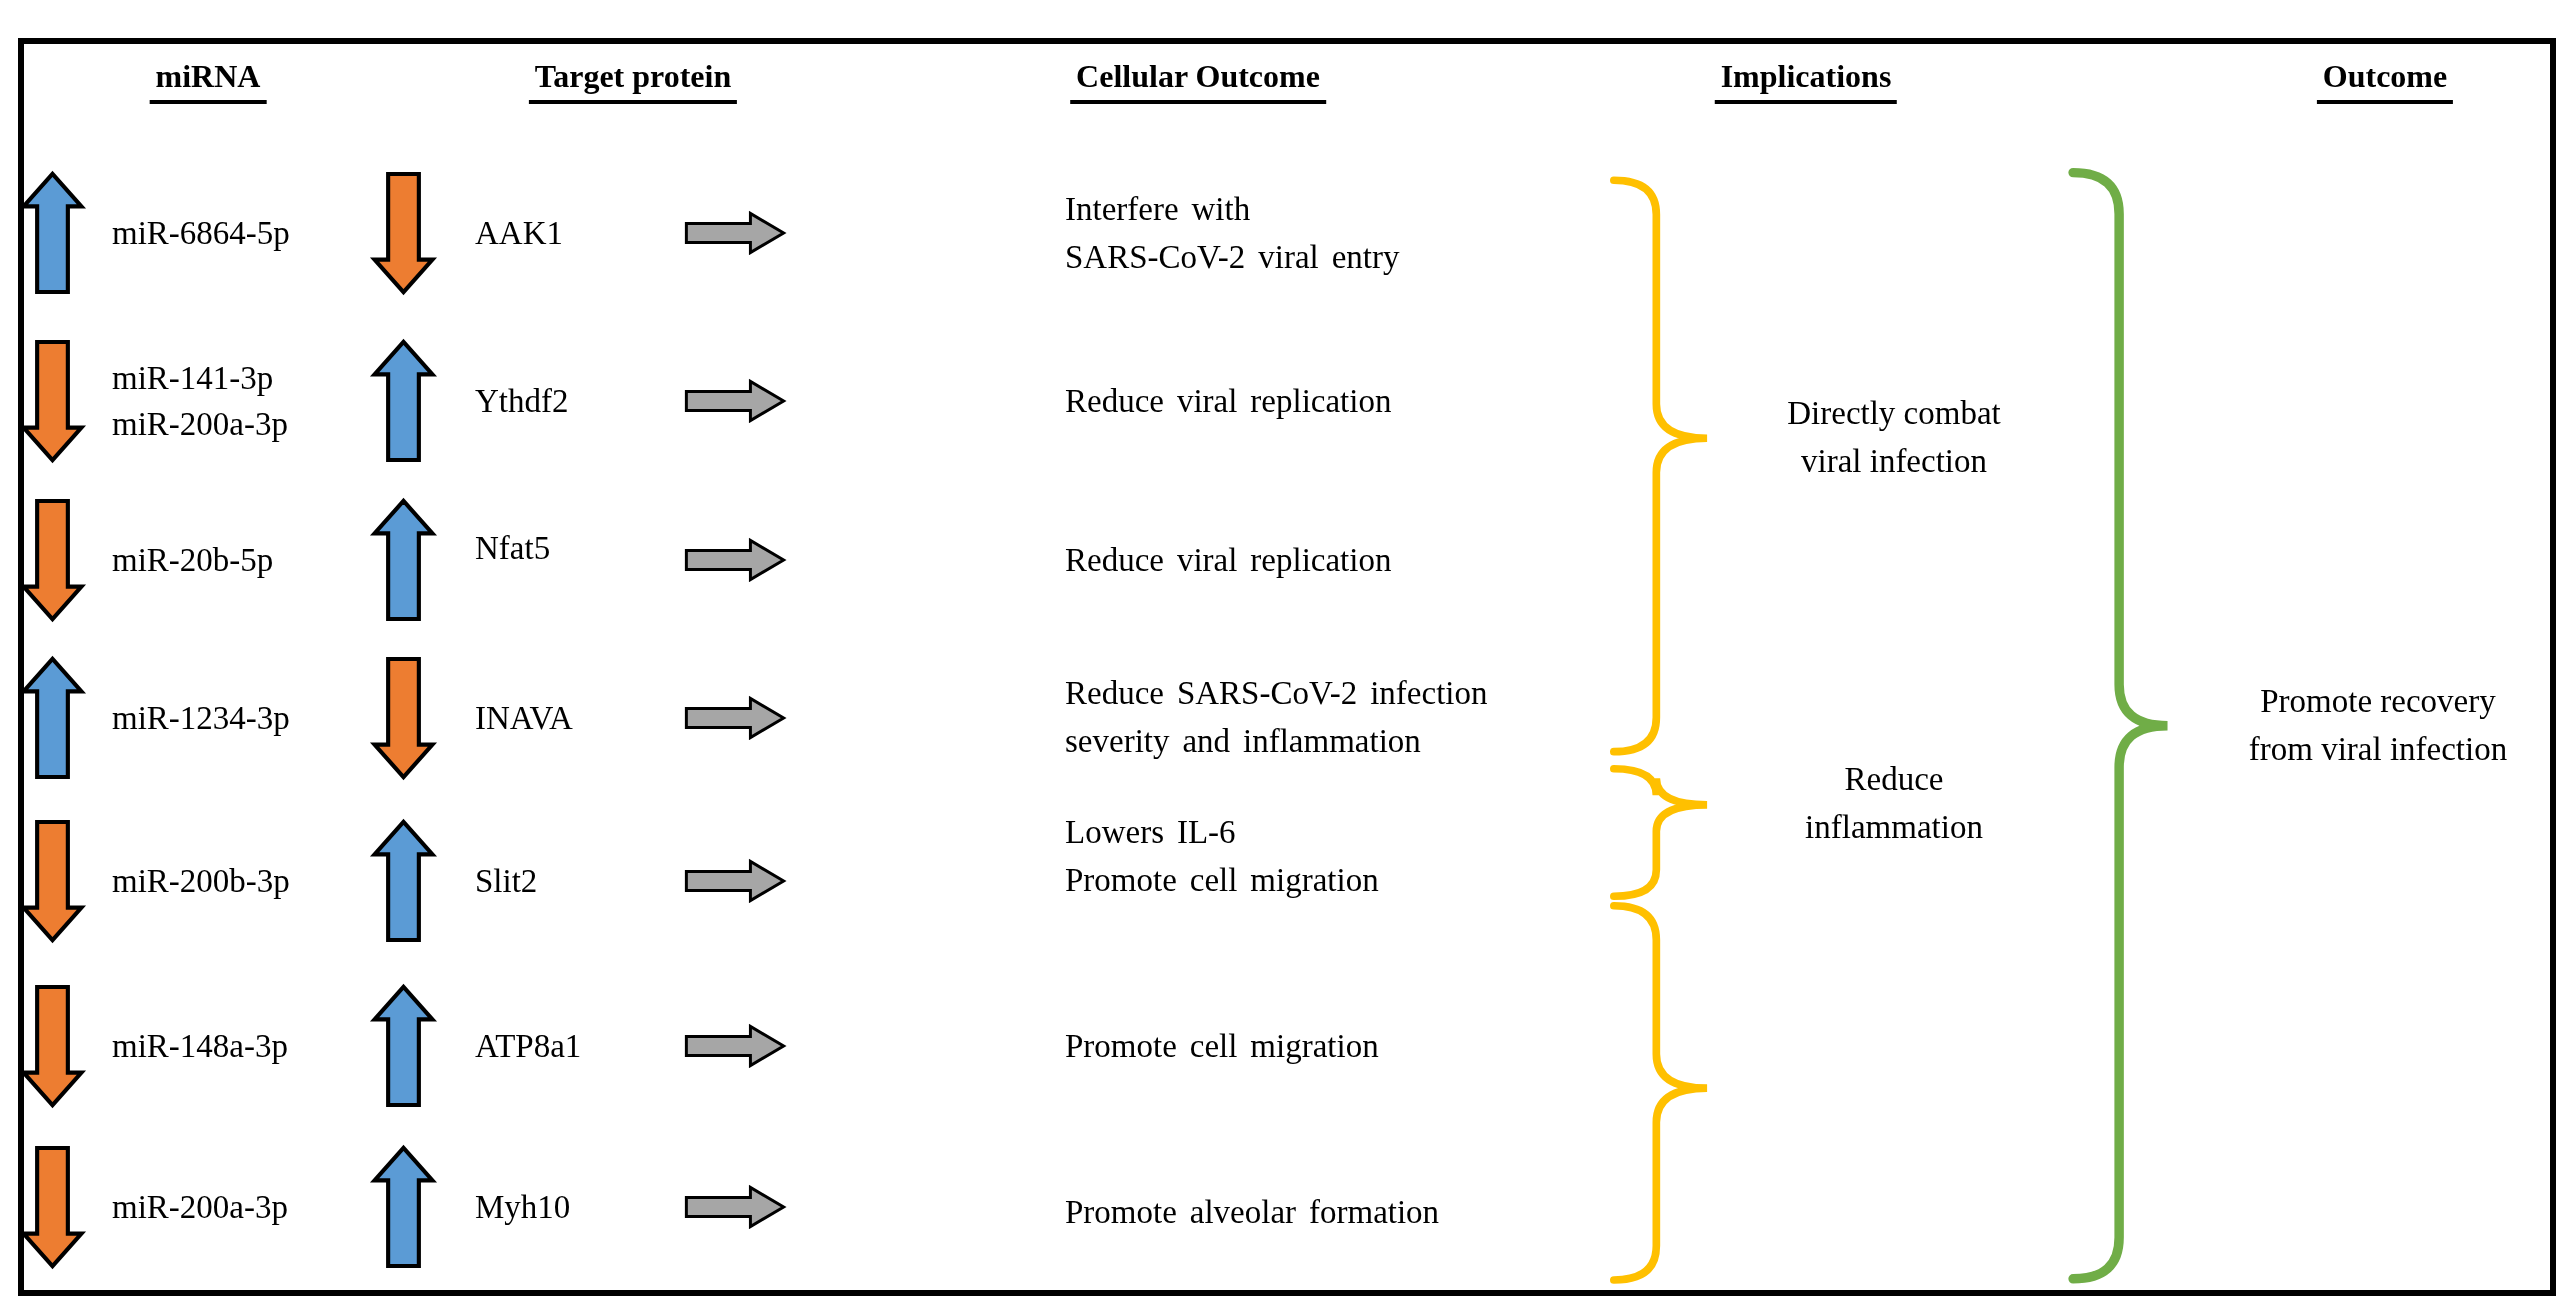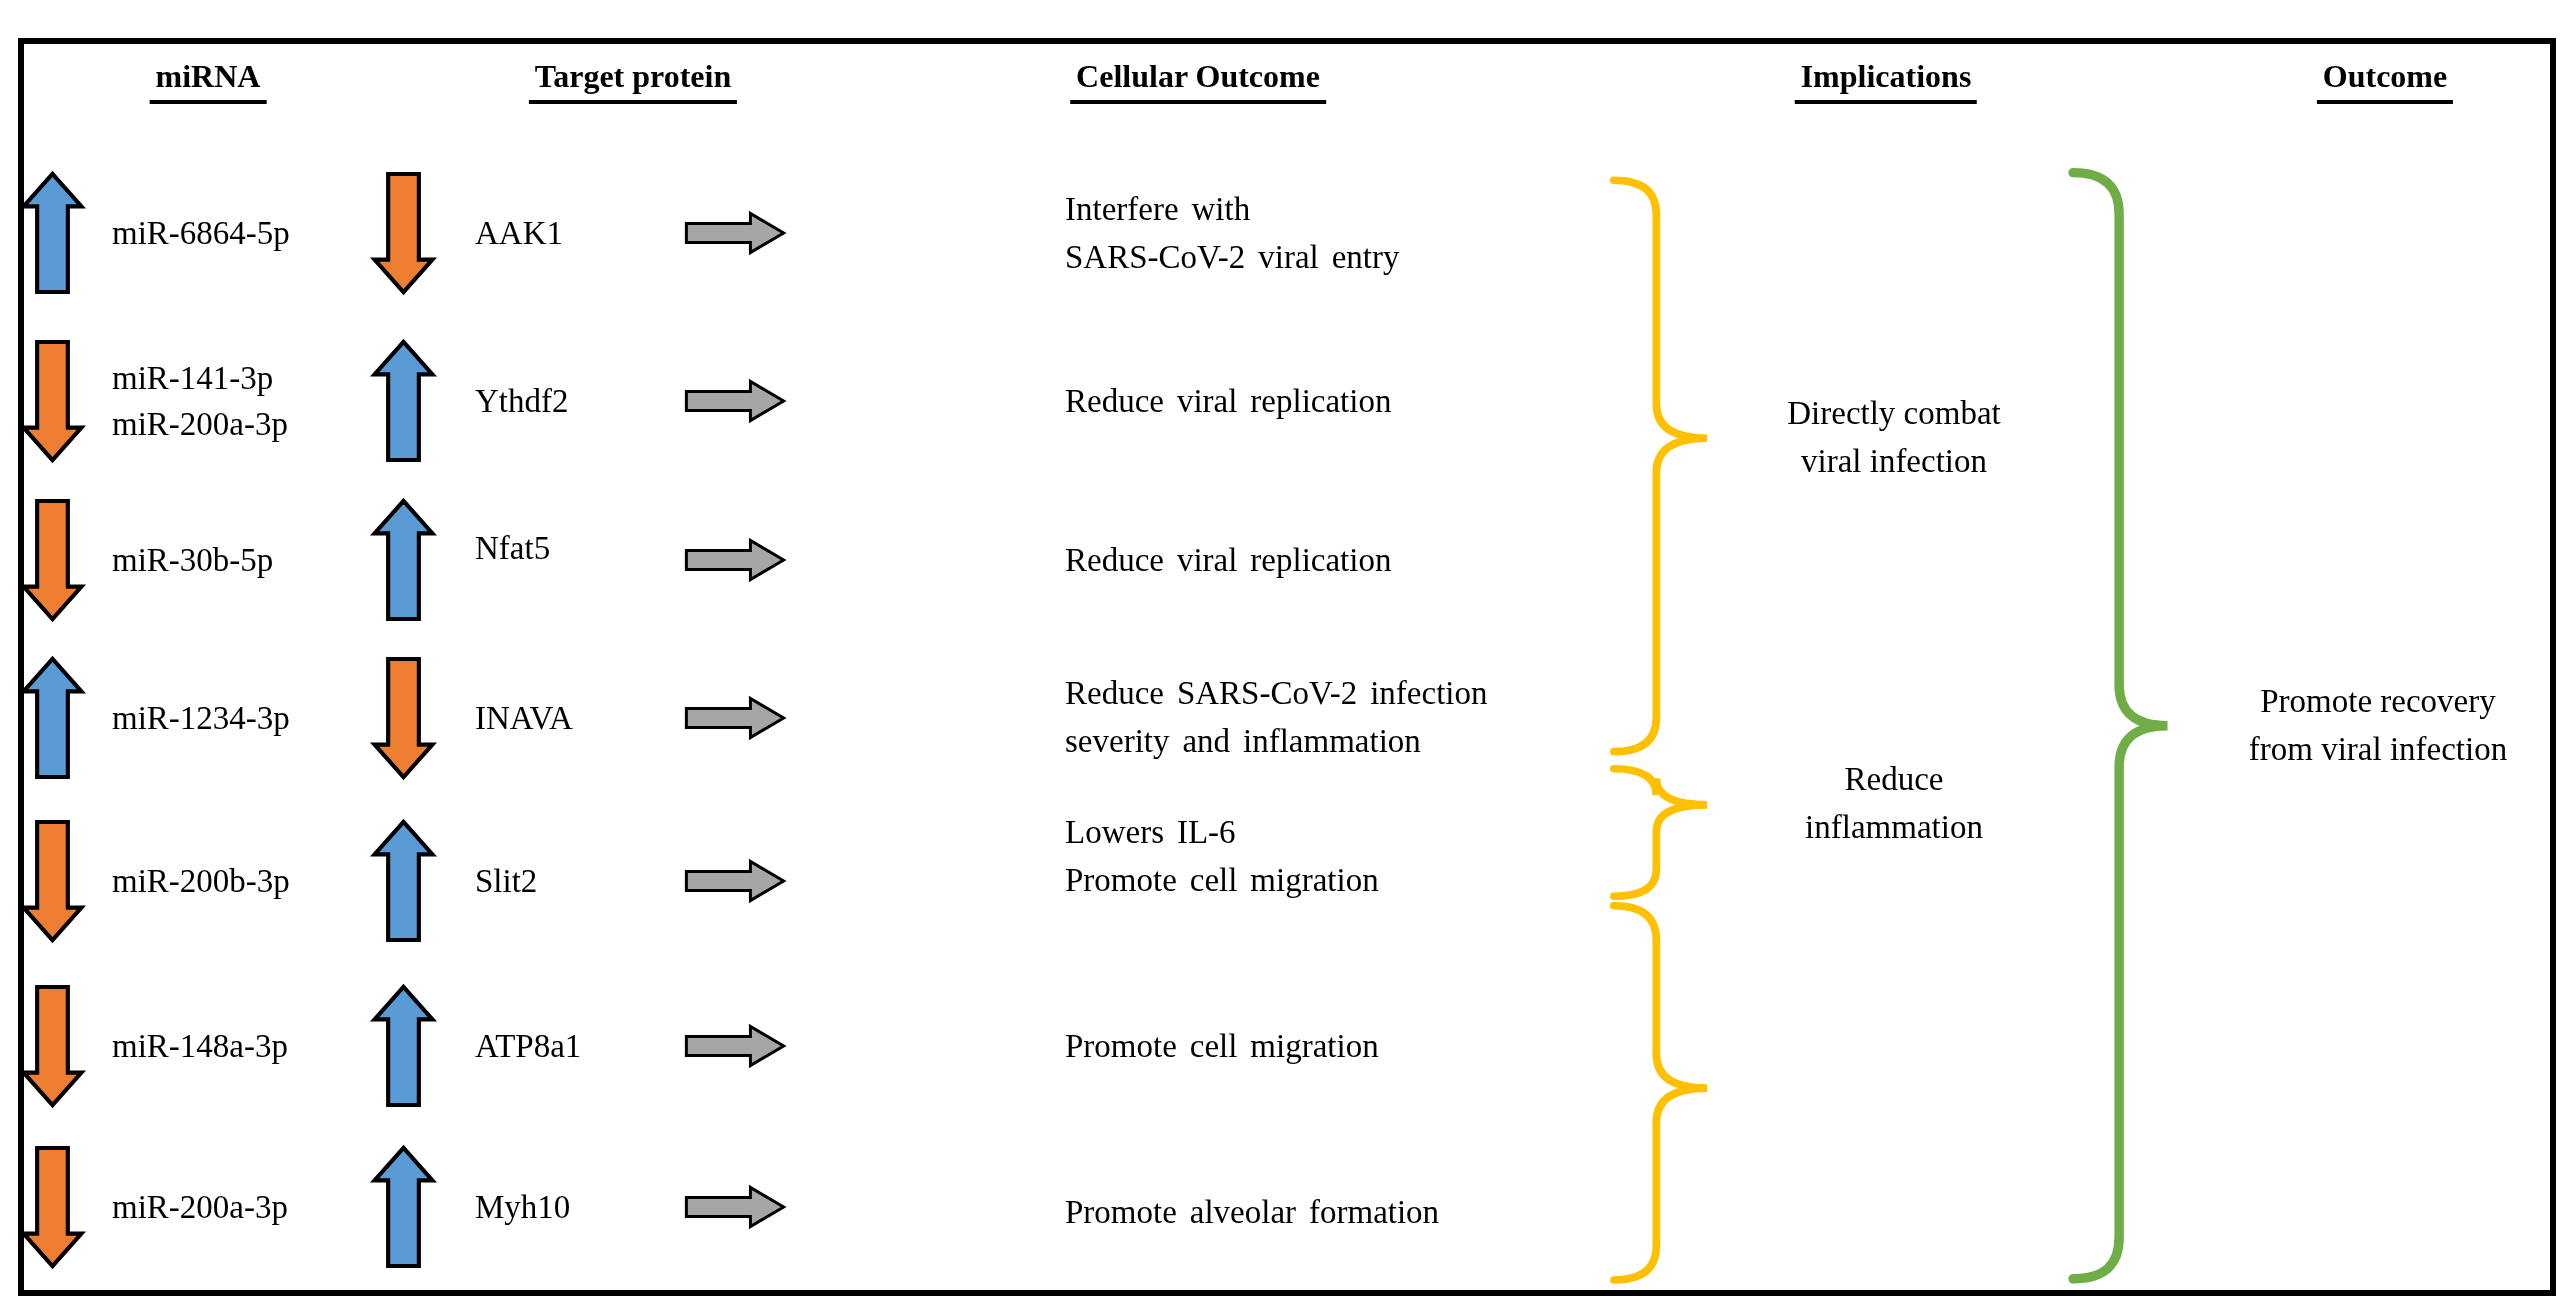--- a/index.html
+++ b/index.html
@@ -21,21 +21,21 @@
 </style>
 </head>
 <body>
 
 <div class="canvas">
   <div class="frame"></div>
 
   <div class="hdr" style="left:208px">miRNA</div>
   <div class="hdr" style="left:633px">Target protein</div>
   <div class="hdr" style="left:1198px">Cellular Outcome</div>
-  <div class="hdr" style="left:1886px">Implications</div>
+  <div class="hdr" style="left:1806px">Implications</div>
   <div class="hdr" style="left:2385px">Outcome</div>
 
   <div id="rows">
       <div>
         <div style="position:absolute;left:21px;top:171px;width:63px;height:124px">
           <svg class="varrow" viewBox="0 0 106 210" xmlns="http://www.w3.org/2000/svg" style="overflow:visible">
             <polygon points="53,5 102,60 79,60 79,205 27,205 27,60 4,60" fill="#5B9BD5" stroke="#000000" stroke-width="7"></polygon>
           </svg>
         </div>
         <div class="txtblock" style="left:112px;top:210px">
@@ -82,21 +82,21 @@
           <div class="line">Reduce viral replication</div>
         </div>
       </div>
       <div>
         <div style="position:absolute;left:21px;top:498px;width:63px;height:124px">
           <svg class="varrow down" viewBox="0 0 106 210" xmlns="http://www.w3.org/2000/svg" style="overflow:visible">
             <polygon points="53,5 102,60 79,60 79,205 27,205 27,60 4,60" fill="#ED7D31" stroke="#000000" stroke-width="7"></polygon>
           </svg>
         </div>
         <div class="txtblock" style="left:112px;top:537px">
-          <div class="line">miR-30b-5p</div>
+          <div class="line">miR-20b-5p</div>
         </div>
         <div style="position:absolute;left:372px;top:498px;width:63px;height:124px">
           <svg class="varrow" viewBox="0 0 106 210" xmlns="http://www.w3.org/2000/svg" style="overflow:visible">
             <polygon points="53,5 102,60 79,60 79,205 27,205 27,60 4,60" fill="#5B9BD5" stroke="#000000" stroke-width="7"></polygon>
           </svg>
         </div>
         <div class="tlabel" style="left:475px;top:524px">Nfat5</div>
         <div style="position:absolute;left:684px;top:538px;width:102px;height:44px">
           <svg class="garrow" viewBox="0 0 172 74" xmlns="http://www.w3.org/2000/svg" style="overflow:visible">
             <polygon points="4,21 112,21 112,4 168,37 112,70 112,53 4,53" fill="#A6A6A6" stroke="#000000" stroke-width="5"></polygon>

